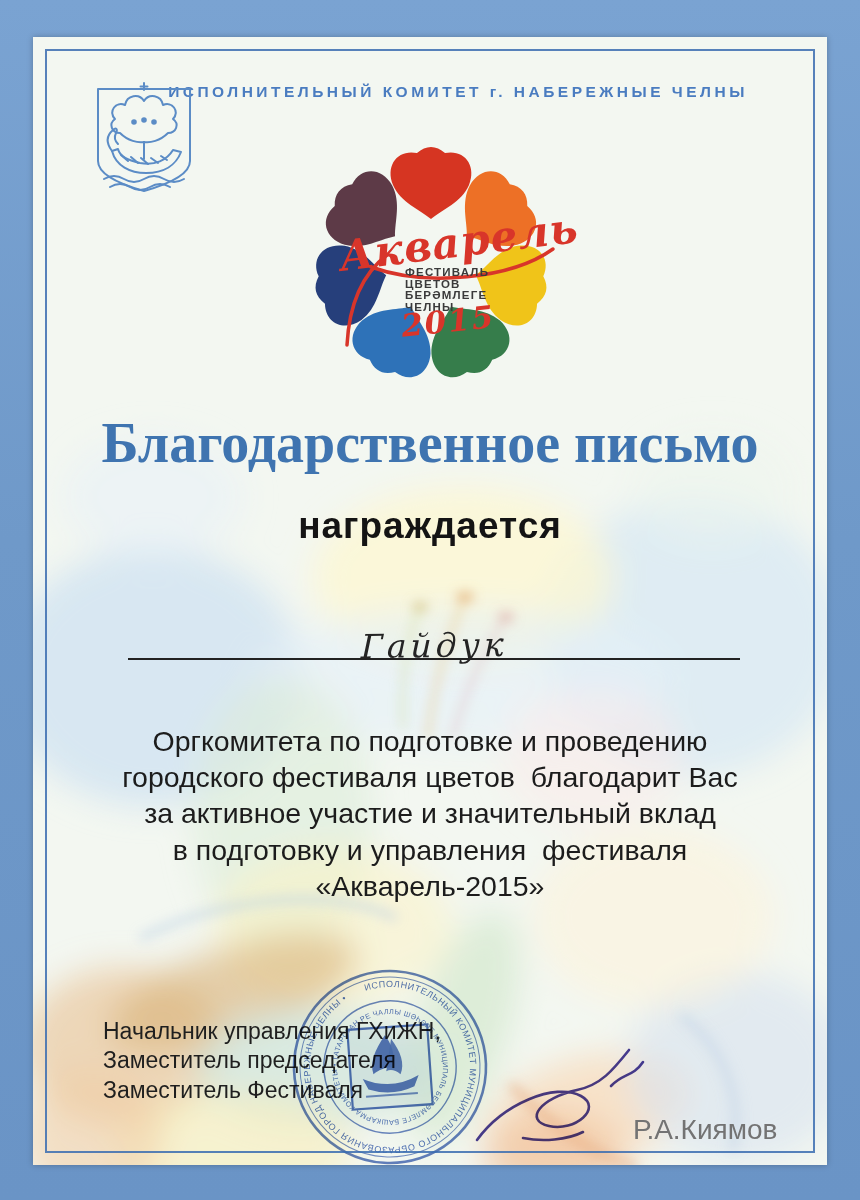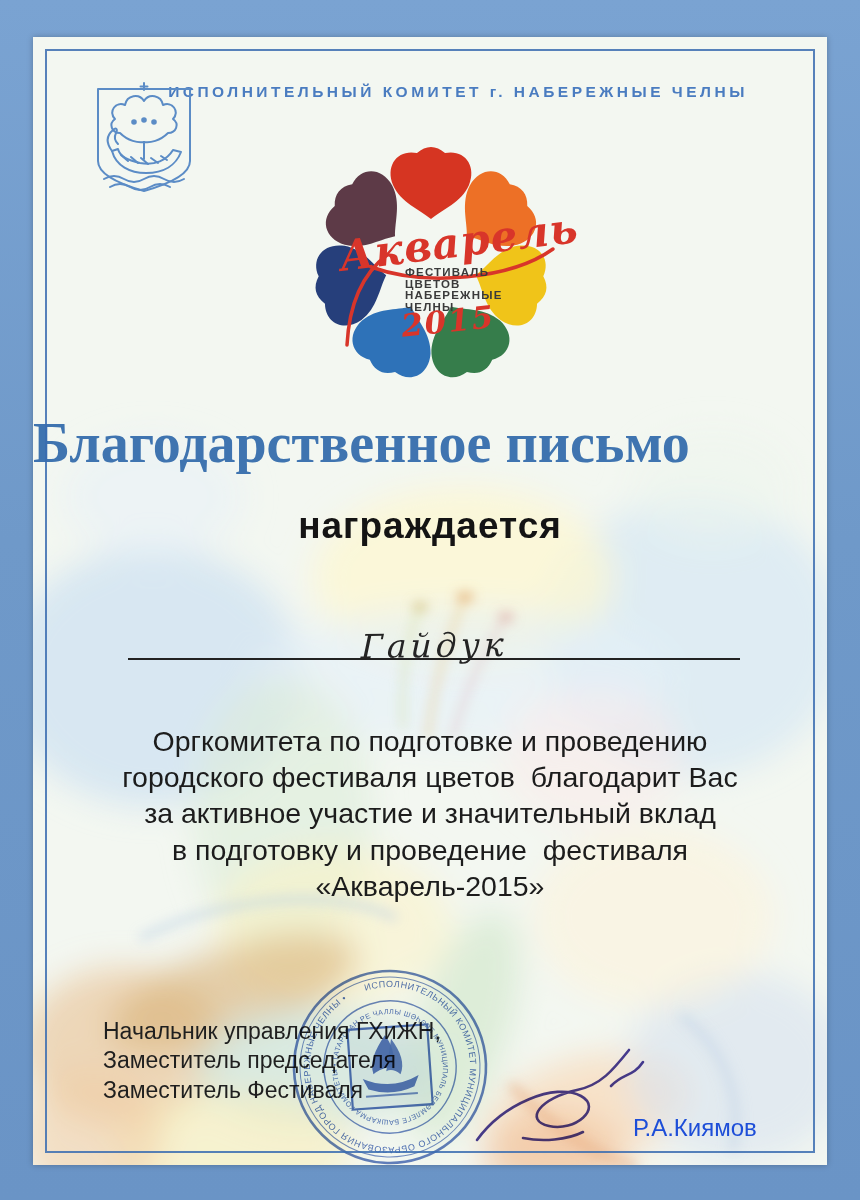--- a/index.html
+++ b/index.html
@@ -16,40 +16,40 @@
   .emblem{position:absolute;left:55px;top:44px;z-index:3;}
   .logo{position:absolute;left:258px;top:100px;width:280px;height:262px;z-index:3;}
   .logo-script{position:absolute;left:48px;top:82px;width:215px;text-align:center;
         font-family:"DejaVu Serif",serif;font-style:italic;font-weight:bold;
         font-size:42px;color:#d8352a;transform:rotate(-7deg);letter-spacing:1px;z-index:4;}
   .logo-lines{position:absolute;left:114px;top:130px;z-index:4;color:#3a3a3a;
         font-size:11.5px;font-weight:bold;letter-spacing:1.2px;line-height:1.02;}
   .logo-year{position:absolute;left:110px;top:166px;font-family:"DejaVu Serif",serif;
         font-style:italic;font-weight:bold;font-size:31px;color:#d8352a;
         transform:rotate(-6deg);z-index:4;letter-spacing:2px;}
-  .title{position:absolute;top:374px;width:100%;text-align:left;z-index:3;
+  .title{position:absolute;top:374px;width:100%;text-align:center;z-index:3;
         font-family:"Liberation Serif",serif;font-weight:600;font-size:56px;color:#3f74b0;}
   .subtitle{position:absolute;top:468px;width:100%;text-align:center;z-index:3;
         font-weight:bold;font-size:37px;color:#141414;letter-spacing:1px;}
   .write-line{position:absolute;height:38px;border-bottom:2px solid #222;z-index:3;
         display:flex;align-items:center;justify-content:center;}
   .write-line.l1{left:95px;top:583px;width:612px;}
   .write-line.l2{left:87px;top:623px;width:624px;gap:95px;}
   .hand{font-family:"DejaVu Serif",serif;font-style:italic;font-size:33px;color:#242424;
         letter-spacing:4px;transform:rotate(-1deg) skewX(-2deg);line-height:1;
         position:relative;top:6px;}
   .body-block{position:absolute;top:686px;width:100%;text-align:center;z-index:3;
         font-size:28.5px;color:#1c1c1c;line-height:1.27;}
   .body-block div{white-space:pre-wrap;}
   .stamp{position:absolute;left:247px;top:920px;z-index:4;mix-blend-mode:multiply;opacity:.88;}
   .position-block{position:absolute;left:70px;top:980px;z-index:3;
         font-size:23px;color:#1f1f1f;line-height:1.28;}
   .signature{position:absolute;left:430px;top:1005px;z-index:5;mix-blend-mode:multiply;}
   .signer-name{position:absolute;left:600px;top:1077px;z-index:3;
-        font-size:24px;color:#1d4ed8;}
+        font-size:28px;color:#737373;}
 </style>
 </head>
 <body>
 
 <div class="page">
   <div class="card">
 
     <svg class="watercolor" width="794" height="1128" viewBox="0 0 794 1128">
       <defs>
         <filter id="soft" x="-50%" y="-50%" width="200%" height="200%">
@@ -124,39 +124,39 @@
           <path transform="translate(140,128) rotate(205.7)" d="M0,-46 C-12,-56 -30,-62 -38,-80 C-46,-100 -33,-116 -14,-112 C-5,-120 5,-120 14,-112 C33,-116 46,-100 38,-80 C30,-62 12,-56 0,-46 Z" fill="#2e72b8"></path>
           <path transform="translate(140,128) rotate(257.1)" d="M0,-46 C-12,-56 -30,-62 -38,-80 C-46,-100 -33,-116 -14,-112 C-5,-120 5,-120 14,-112 C33,-116 46,-100 38,-80 C30,-62 12,-56 0,-46 Z" fill="#263f7b"></path>
           <path transform="translate(140,128) rotate(308.6)" d="M0,-46 C-12,-56 -30,-62 -38,-80 C-46,-100 -33,-116 -14,-112 C-5,-120 5,-120 14,-112 C33,-116 46,-100 38,-80 C30,-62 12,-56 0,-46 Z" fill="#5d3a47"></path>
           <path fill="none" stroke="#d8352a" stroke-width="3.5" stroke-linecap="round" d="M56,208 C58,170 70,138 96,118 M80,130 C135,150 220,142 262,112"></path>
         </g>
       </svg>
       <div class="logo-script">Акварель</div>
       <div class="logo-lines">
         <div>ФЕСТИВАЛЬ</div>
         <div>ЦВЕТОВ</div>
-        <div>НАБЕРЕЖНЫЕ</div>
+        <div>БЕРӘМЛЕГЕ</div>
         <div>ЧЕЛНЫ</div>
       </div>
       <div class="logo-year">2015</div>
     </div>
 
     <div class="title">Благодарственное письмо</div>
 
     <div class="subtitle">награждается</div>
 
     <div class="write-line l1">
       <span class="hand">Гайдук</span>
     </div>
 
     <div class="body-block">
       <div>Оргкомитета по подготовке и проведению</div>
       <div>городского фестиваля цветов  благодарит Вас</div>
       <div>за активное участие и значительный вклад</div>
-      <div>в подготовку и проведение  фестиваля</div>
+      <div>в подготовку и управления  фестиваля</div>
       <div>«Акварель-2015»</div>
     </div>
 
     <svg class="stamp" width="220" height="220" viewBox="0 0 220 220">
       <defs>
         <path id="stampOuterPath" d="M110,30 a80,80 0 1,1 -0.01,0" fill="none"></path>
         <path id="stampInnerPath" d="M110,57 a53,53 0 1,1 -0.01,0" fill="none"></path>
       </defs>
       <g transform="rotate(-18,110,110)" stroke="#3b5fb5" fill="none">
         <circle cx="110" cy="110" r="96" stroke-width="2.6" opacity="0.9"></circle>

